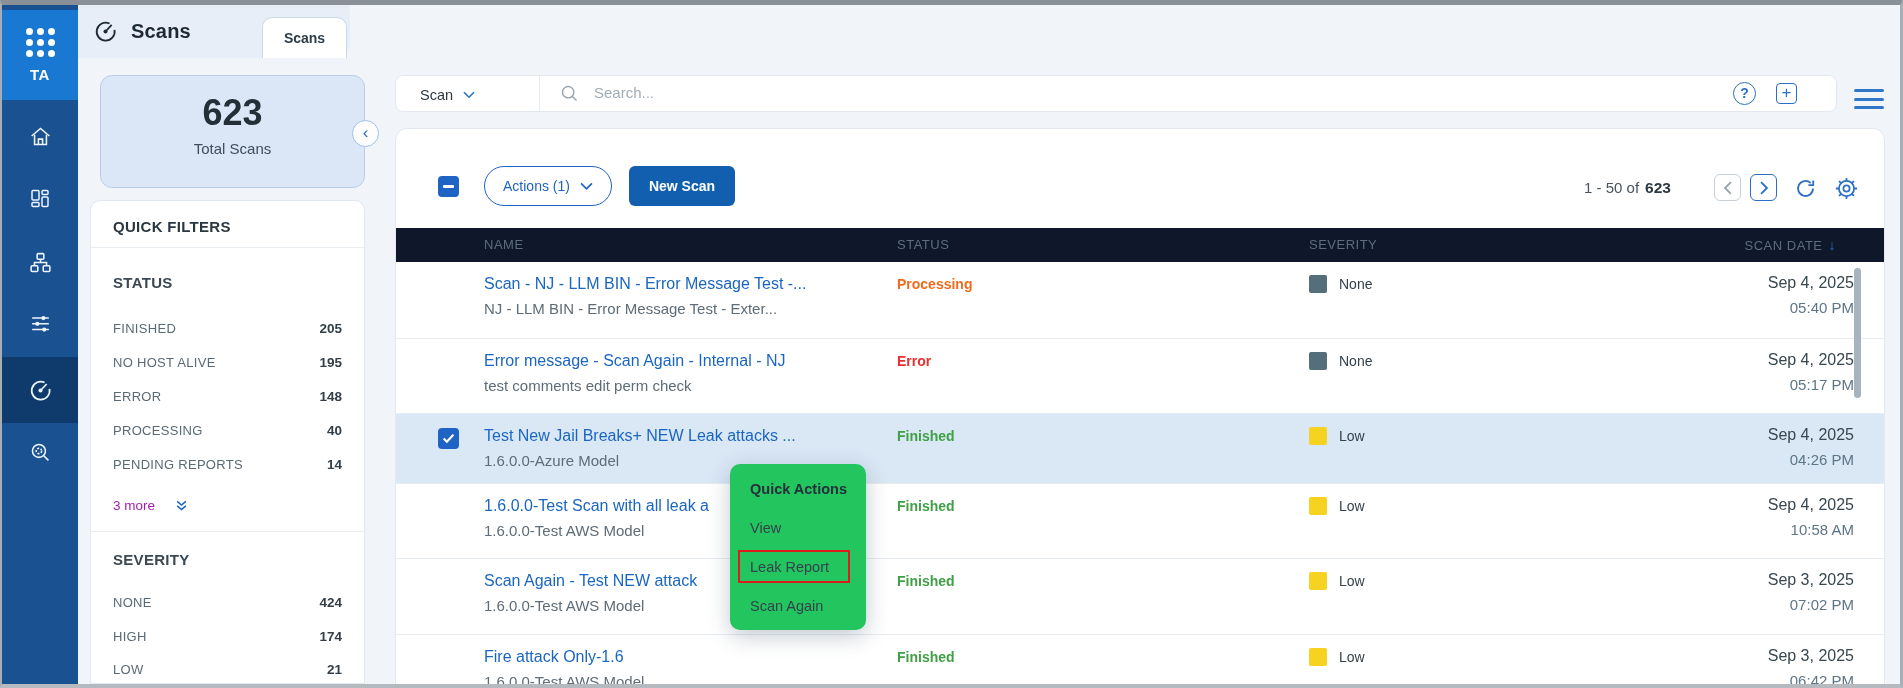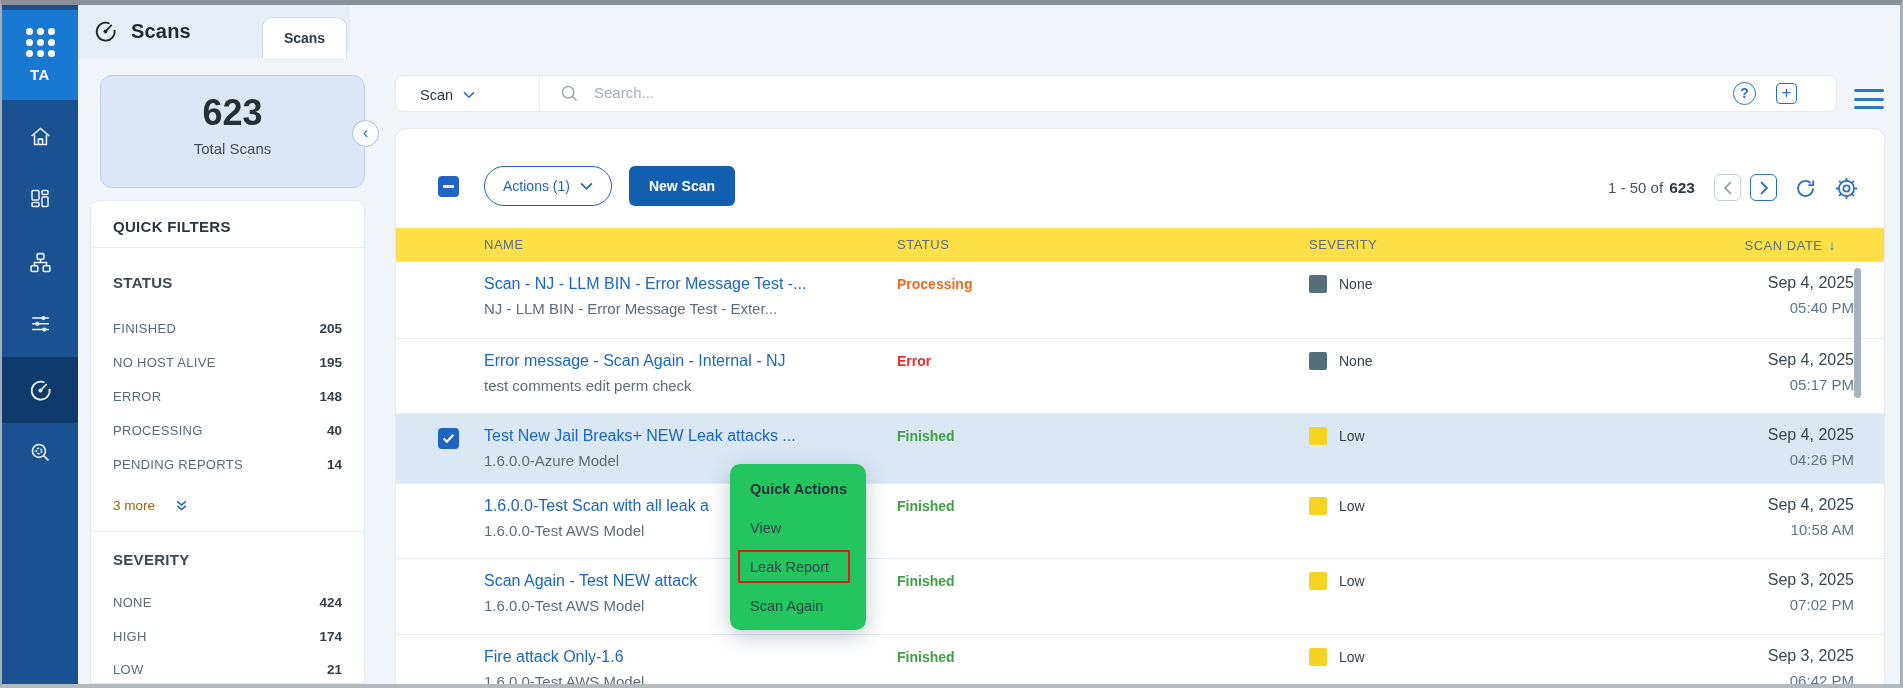--- a/index.html
+++ b/index.html
@@ -38,21 +38,21 @@
 
   
   .filters-panel { position:absolute; left:90px; top:200px; width:275px; height:484px; background:#fff;
     border:1px solid #e2e8f0; border-radius:10px 10px 0 0; z-index:4; }
   .filters-title { position:absolute; left:22px; top:17px; font-size:15px; font-weight:700; color:#2b3740; letter-spacing:.3px; }
   .f-divider { position:absolute; left:0; width:273px; height:1px; background:#e8edf2; }
   .f-section-title { position:absolute; left:22px; font-size:15px; font-weight:700; color:#3c4852; letter-spacing:.3px; }
   .f-item { position:absolute; left:22px; right:22px; height:18px; display:flex; justify-content:space-between; align-items:center; }
   .f-item .lbl { font-size:13px; color:#5a6a75; letter-spacing:.3px; }
   .f-item .cnt { font-size:13.5px; font-weight:700; color:#333e47; }
-  .more-link { position:absolute; left:22px; display:flex; align-items:center; gap:20px; color:#a16207; font-size:13.5px; }
+  .more-link { position:absolute; left:22px; display:flex; align-items:center; gap:20px; color:#a21caf; font-size:13.5px; }
 
   
   .search-bar { position:absolute; left:395px; top:75px; width:1442px; height:37px; background:#fff;
     border:1px solid #e3e8ef; border-radius:8px; z-index:4; }
   .scope { position:absolute; left:24px; top:0; height:38px; display:flex; align-items:center; gap:10px;
     font-size:14.5px; color:#2b3741; }
   .vdiv { position:absolute; left:143px; top:0; width:1px; height:35px; background:#e6ebf1; }
   .search-icon-wrap { position:absolute; left:163px; top:7px; color:#98a4ae; }
   .search-placeholder { position:absolute; left:198px; top:8px; font-size:15px; color:#a2adb6; }
   .help-btn { position:absolute; left:1337px; top:6px; width:23px; height:23px; border:1.7px solid #2a6fc4; border-radius:50%;
@@ -65,31 +65,31 @@
   
   .table-card { position:absolute; left:395px; top:128px; width:1490px; height:556px; background:#fff;
     border:1px solid #e3e8ef; border-radius:12px 12px 0 0; z-index:3; }
   .checkbox { width:21px; height:21px; border-radius:4px; background:#1f63c4; display:flex; align-items:center; justify-content:center; }
   .master-checkbox { position:absolute; left:438px; top:176px; z-index:4; }
   .minus-mark { width:11px; height:2.6px; background:#fff; border-radius:1px; }
   .actions-btn { position:absolute; left:484px; top:166px; width:128px; height:40px; border:1.5px solid #1f63c4; border-radius:20px;
     color:#1f63c4; font-size:14px; display:flex; align-items:center; justify-content:center; gap:10px; background:#fff; z-index:4; }
   .newscan-btn { position:absolute; left:629px; top:166px; width:106px; height:40px; border-radius:6px; background:#135faf;
     color:#fff; font-size:14px; font-weight:700; display:flex; align-items:center; justify-content:center; z-index:4; }
-  .pagination { position:absolute; left:1560px; top:179px; width:135px; text-align:right; font-size:15px; color:#47545e; z-index:4; }
+  .pagination { position:absolute; left:1560px; top:179px; width:135px; text-align:center; font-size:15px; color:#47545e; z-index:4; }
   .pagination b { font-size:15.5px; color:#2b3840; margin-left:6px; }
   .page-btn { position:absolute; top:174px; width:27px; height:27px; border-radius:6px; background:#fff;
     display:flex; align-items:center; justify-content:center; z-index:4; }
   .page-prev { left:1714px; border:1.5px solid #c6d0d9; color:#97a3ad; }
   .page-next { left:1750px; border:1.5px solid #2a6fc4; color:#2a6fc4; }
   .icon-btn { position:absolute; z-index:4; color:#2a6fc4; }
   .refresh-btn { left:1793px; top:176px; }
   .gear-btn { left:1833px; top:175px; }
 
-  .thead { position:absolute; left:396px; top:228px; width:1488px; height:34px; background:#fde047; z-index:3; }
+  .thead { position:absolute; left:396px; top:228px; width:1488px; height:34px; background:#0f172a; z-index:3; }
   .th { position:absolute; top:9px; font-size:13px; color:#5c6e7e; letter-spacing:.5px; }
   .th-name { left:88px; } .th-status { left:501px; } .th-severity { left:913px; }
   .th-date { right:48px; display:flex; gap:6px; align-items:center; }
   .sort-arrow { color:#2a6fc4; font-size:14px; font-weight:700; }
 
   .row { position:absolute; left:396px; width:1488px; background:#fff; z-index:3; }
   .row.selected { background:#dae7f5; }
   .row + .row, .row.bordered { border-top:1px solid #e7ecf1; }
   .row .name { position:absolute; left:88px; top:13px; font-size:16px; color:#1a66c2; white-space:nowrap; }
   .row .subtitle { position:absolute; left:88px; top:38px; font-size:15px; color:#5e6c77; white-space:nowrap; }

